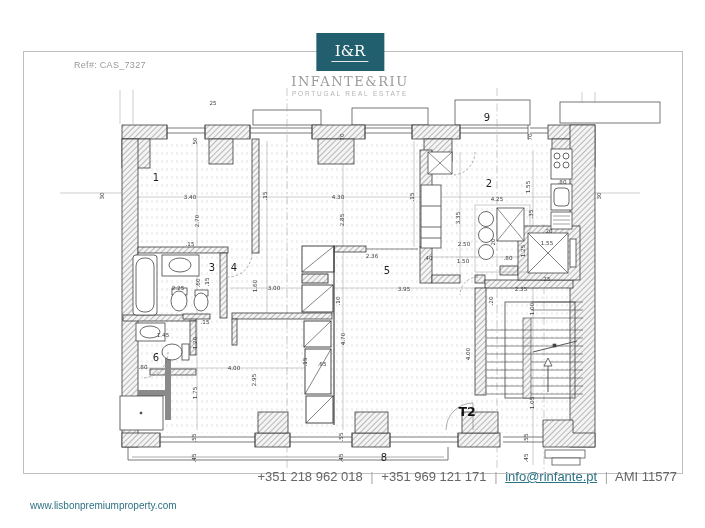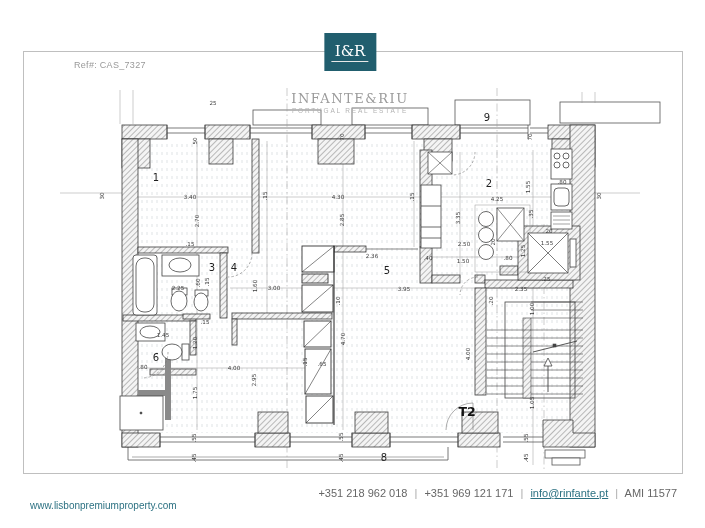--- a/index.html
+++ b/index.html
@@ -3,30 +3,30 @@
 <meta charset="utf-8">
 <style>
   html,body{margin:0;padding:0;background:#fff;}
   #page{position:relative;width:705px;height:528px;background:#fff;overflow:hidden;
         font-family:"Liberation Sans",sans-serif;}
   #frame{position:absolute;left:23px;top:51px;width:658px;height:421px;
          border:1px solid #bfbfbf;background:#fff;}
   #ref{position:absolute;left:38px;top:60px;font-size:9px;color:#999;letter-spacing:.3px;margin-left:36px;}
   
   #logo{position:absolute;left:350px;top:33px;transform:translateX(-50%);text-align:center;z-index:5;}
-  #logo .sq{width:52px;height:38px;background:#215e6e;margin:0 auto;display:flex;
+  #logo .sq{width:68px;height:38px;background:#215e6e;margin:0 auto;display:flex;
             align-items:center;justify-content:center;}
   #logo .sq span{color:#fff;font-family:"DejaVu Serif",serif;font-size:15px;
                  border-bottom:1px solid #e8e8e8;padding:0 3px 1px 3px;}
-  #logo .nm{margin-top:20px;font-family:"DejaVu Serif",serif;font-size:13px;color:#9b9b9b;
+  #logo .nm{margin-top:3px;font-family:"DejaVu Serif",serif;font-size:13px;color:#9b9b9b;
             letter-spacing:1.5px;white-space:nowrap;}
   #logo .tg{margin-top:1px;font-size:6.5px;color:#b3b3b3;letter-spacing:1.8px;white-space:nowrap;}
   
   #website{position:absolute;left:30px;top:500px;font-size:10px;color:#2d7283;}
-  #contacts{position:absolute;right:28px;top:487px;font-size:11px;color:#666;white-space:nowrap;}
+  #contacts{position:absolute;right:28px;top:469px;font-size:13px;color:#666;white-space:nowrap;}
   #contacts .sep{color:#aaa;margin:0 4px;}
   #contacts a{color:#2d7283;text-decoration:underline;}
   svg{position:absolute;left:0;top:0;}
   svg text{font-family:"DejaVu Sans",sans-serif;}
   .dim{font-size:5.6px;fill:#3c3c3c;}
   .room{font-size:10px;fill:#1e1e1e;}
   .t2{font-size:12.5px;fill:#111;font-weight:bold;}
 </style>
 </head>
 <body>

